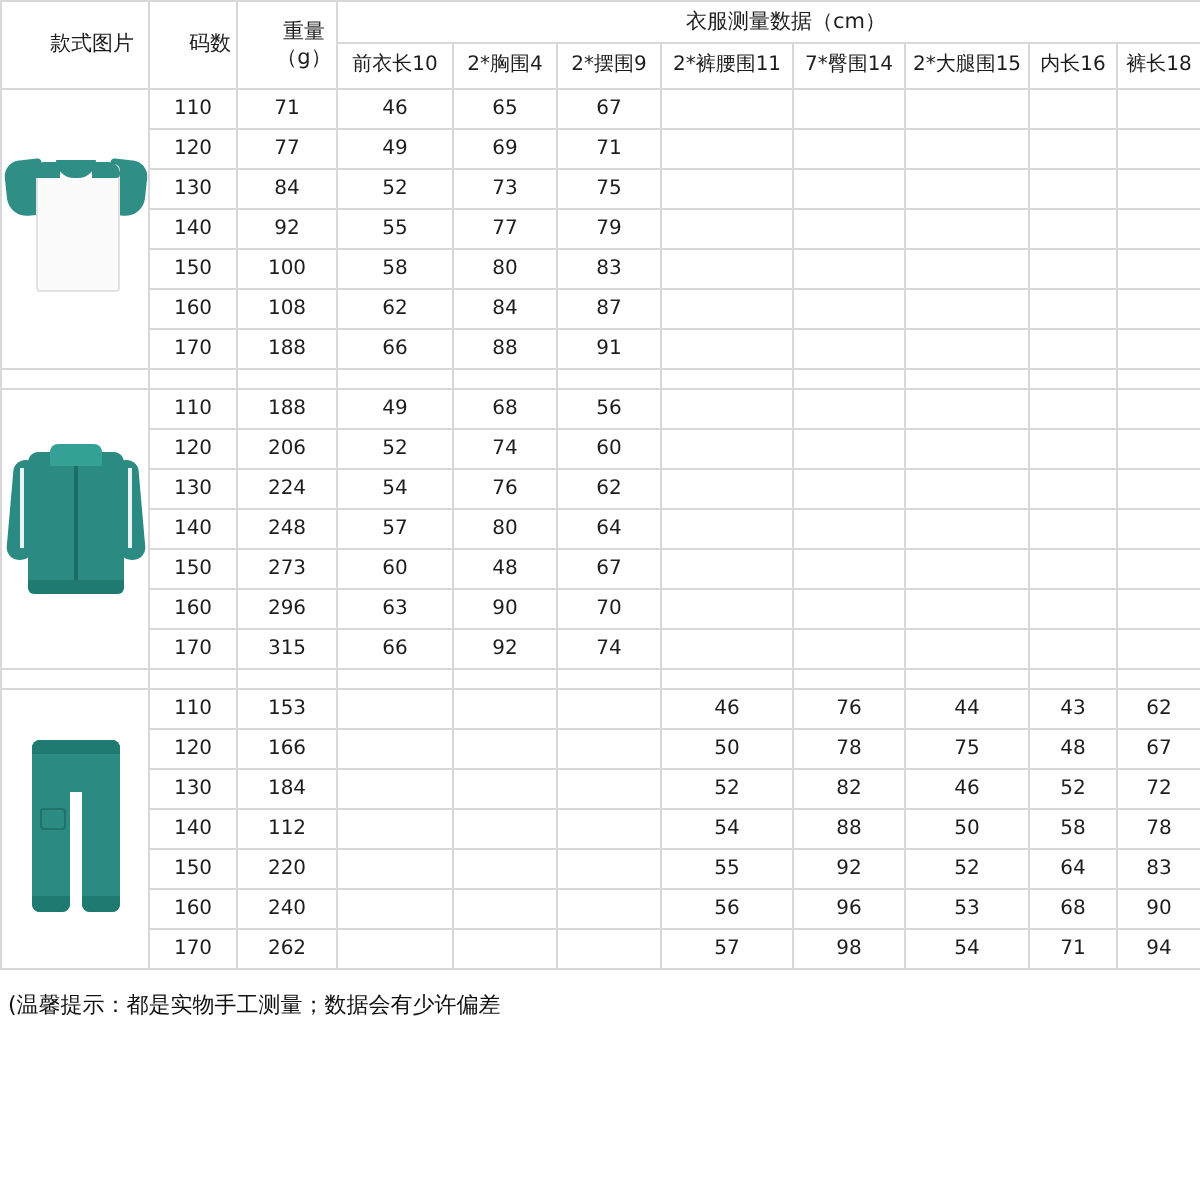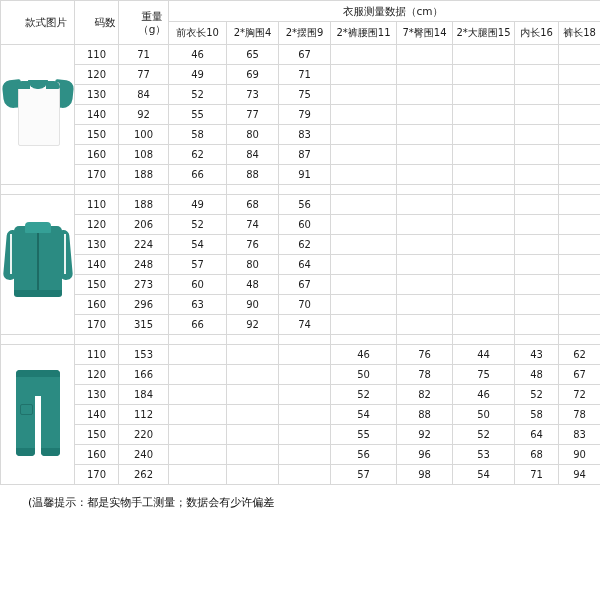--- a/index.html
+++ b/index.html
@@ -73,21 +73,20 @@
     border-right: 1px solid #d8d8d8;
     border-top: 1px solid #d8d8d8;
     border-bottom: 1px solid #d8d8d8;
     background: #ffffff;
   }
   .note {
     font-size: 11px;
     color: #111;
     padding: 10px 0 0 4px;
     letter-spacing: 0px;
-    margin-left: 24px;
   }
   
   .prod {
     width: 74px;
     height: 110px;
     position: relative;
     margin: 0 auto;
   }
   
   .tee-body {

